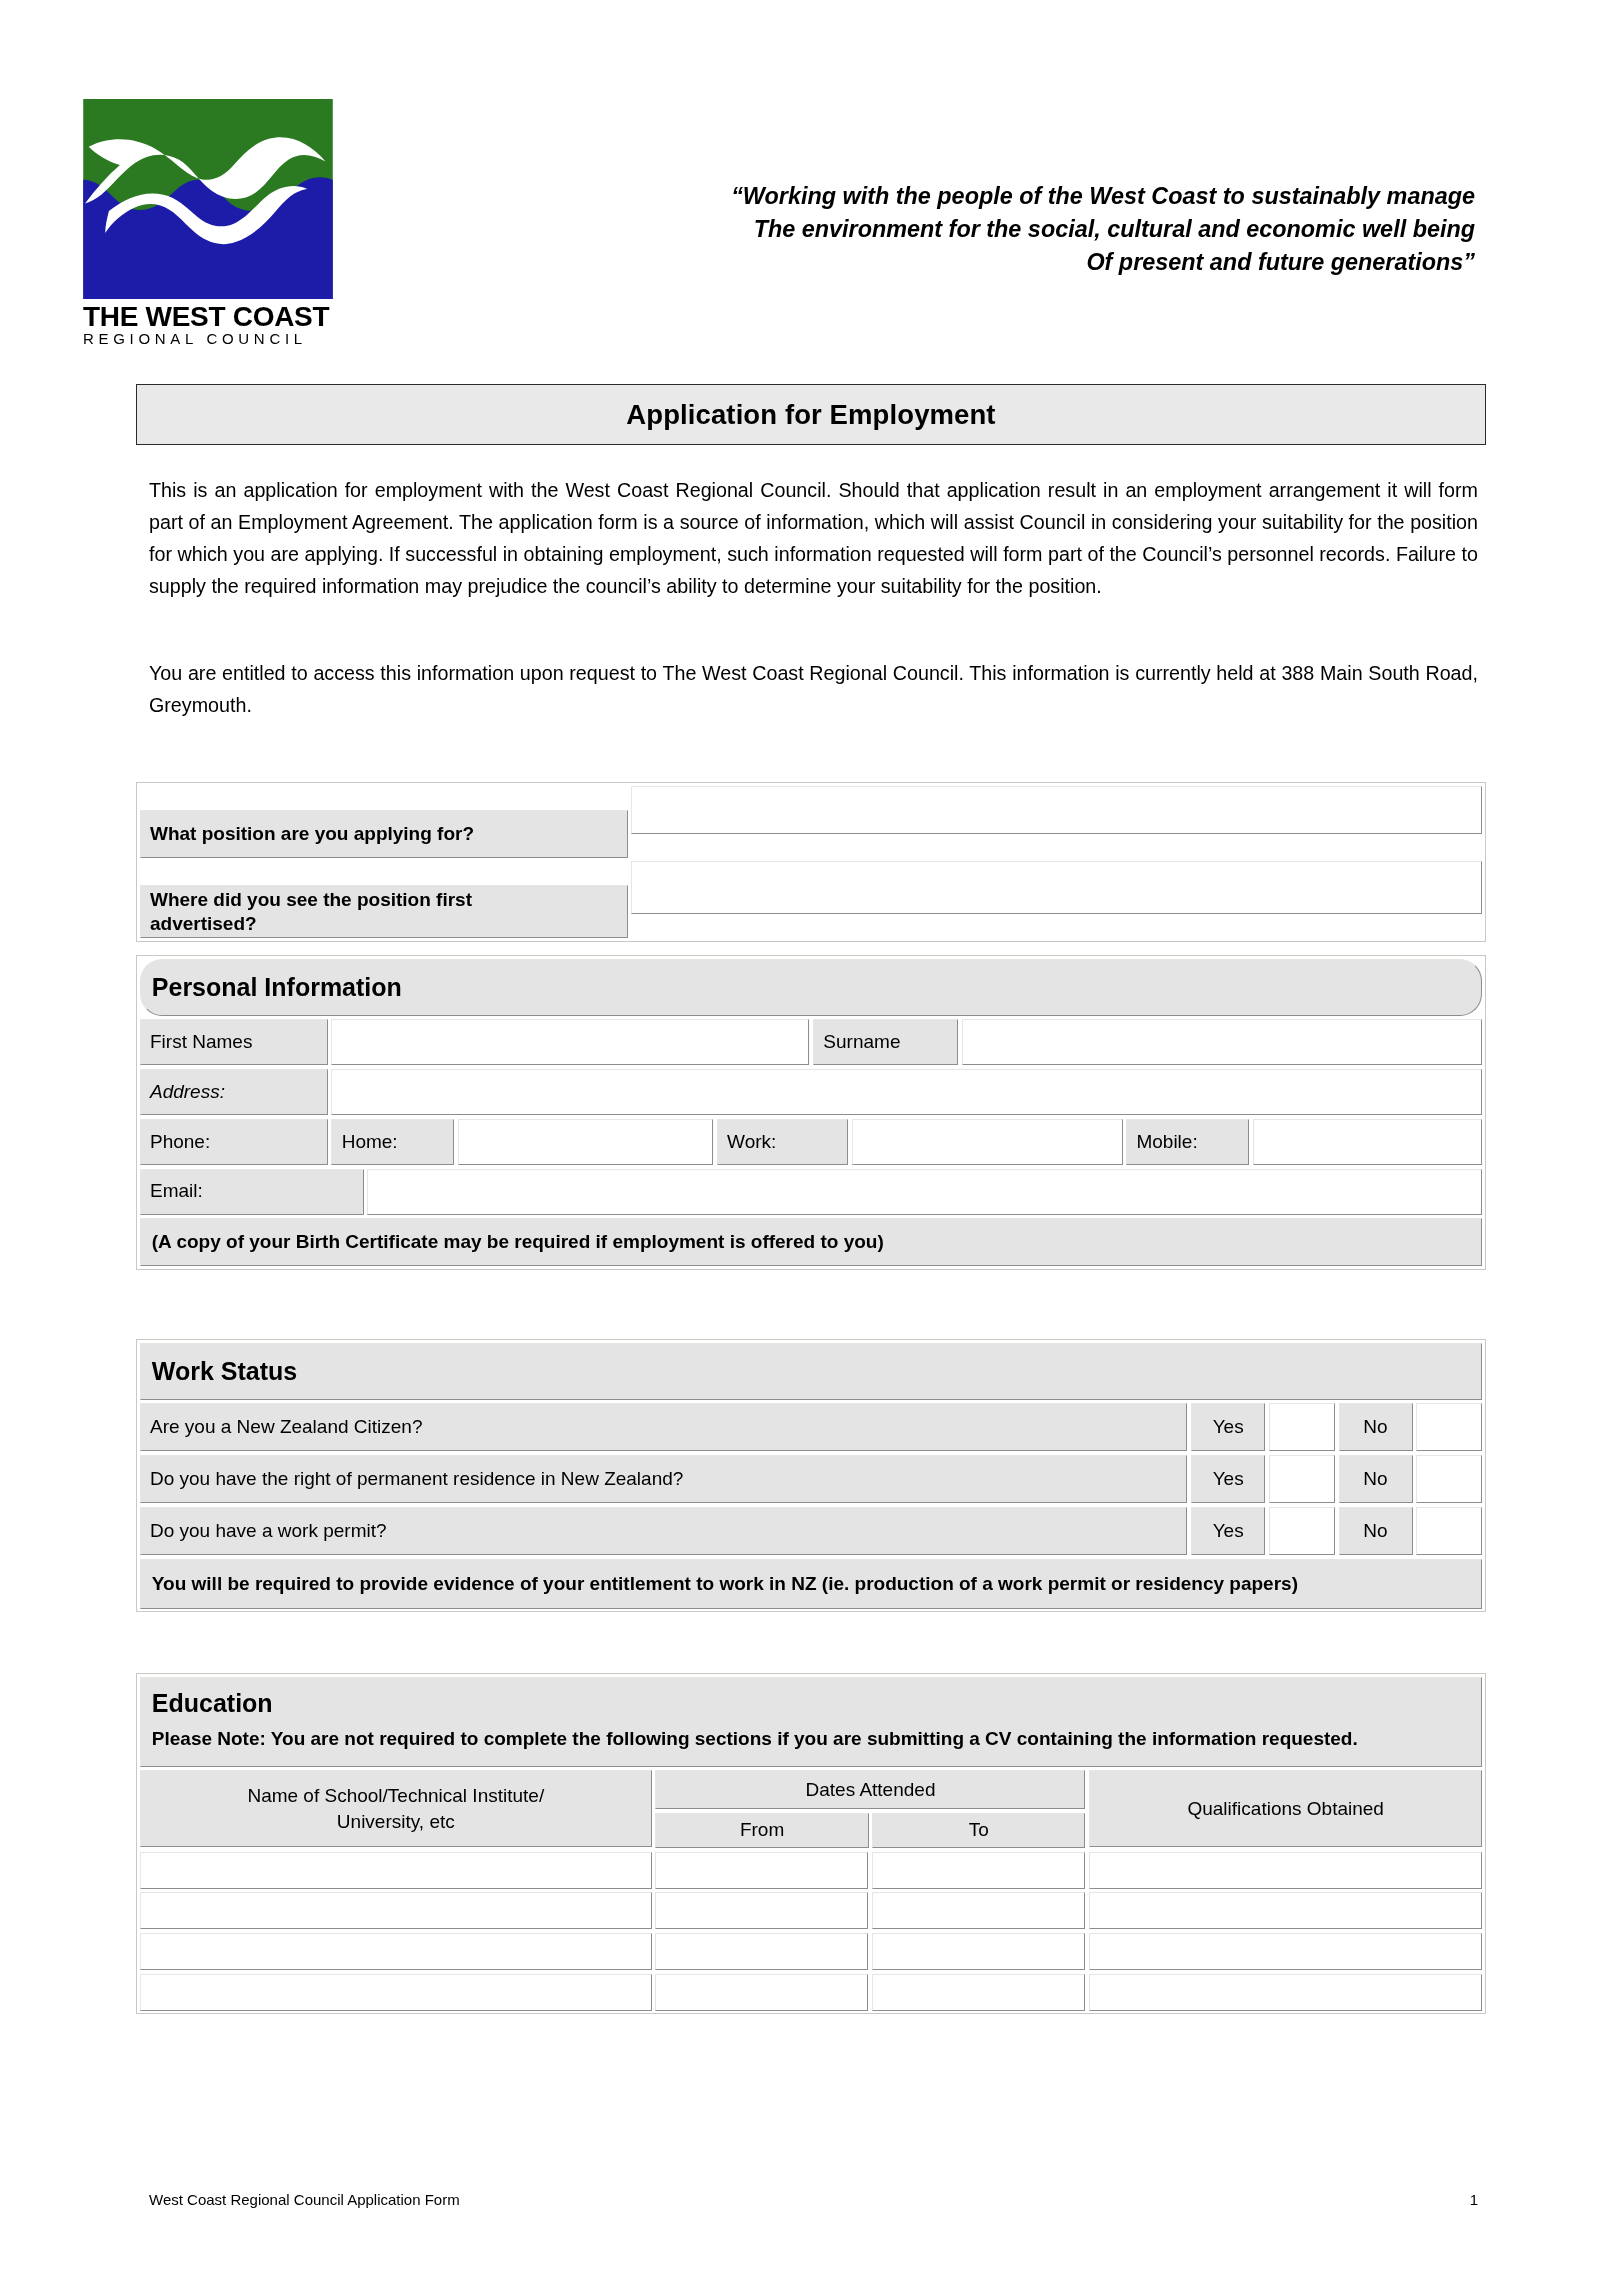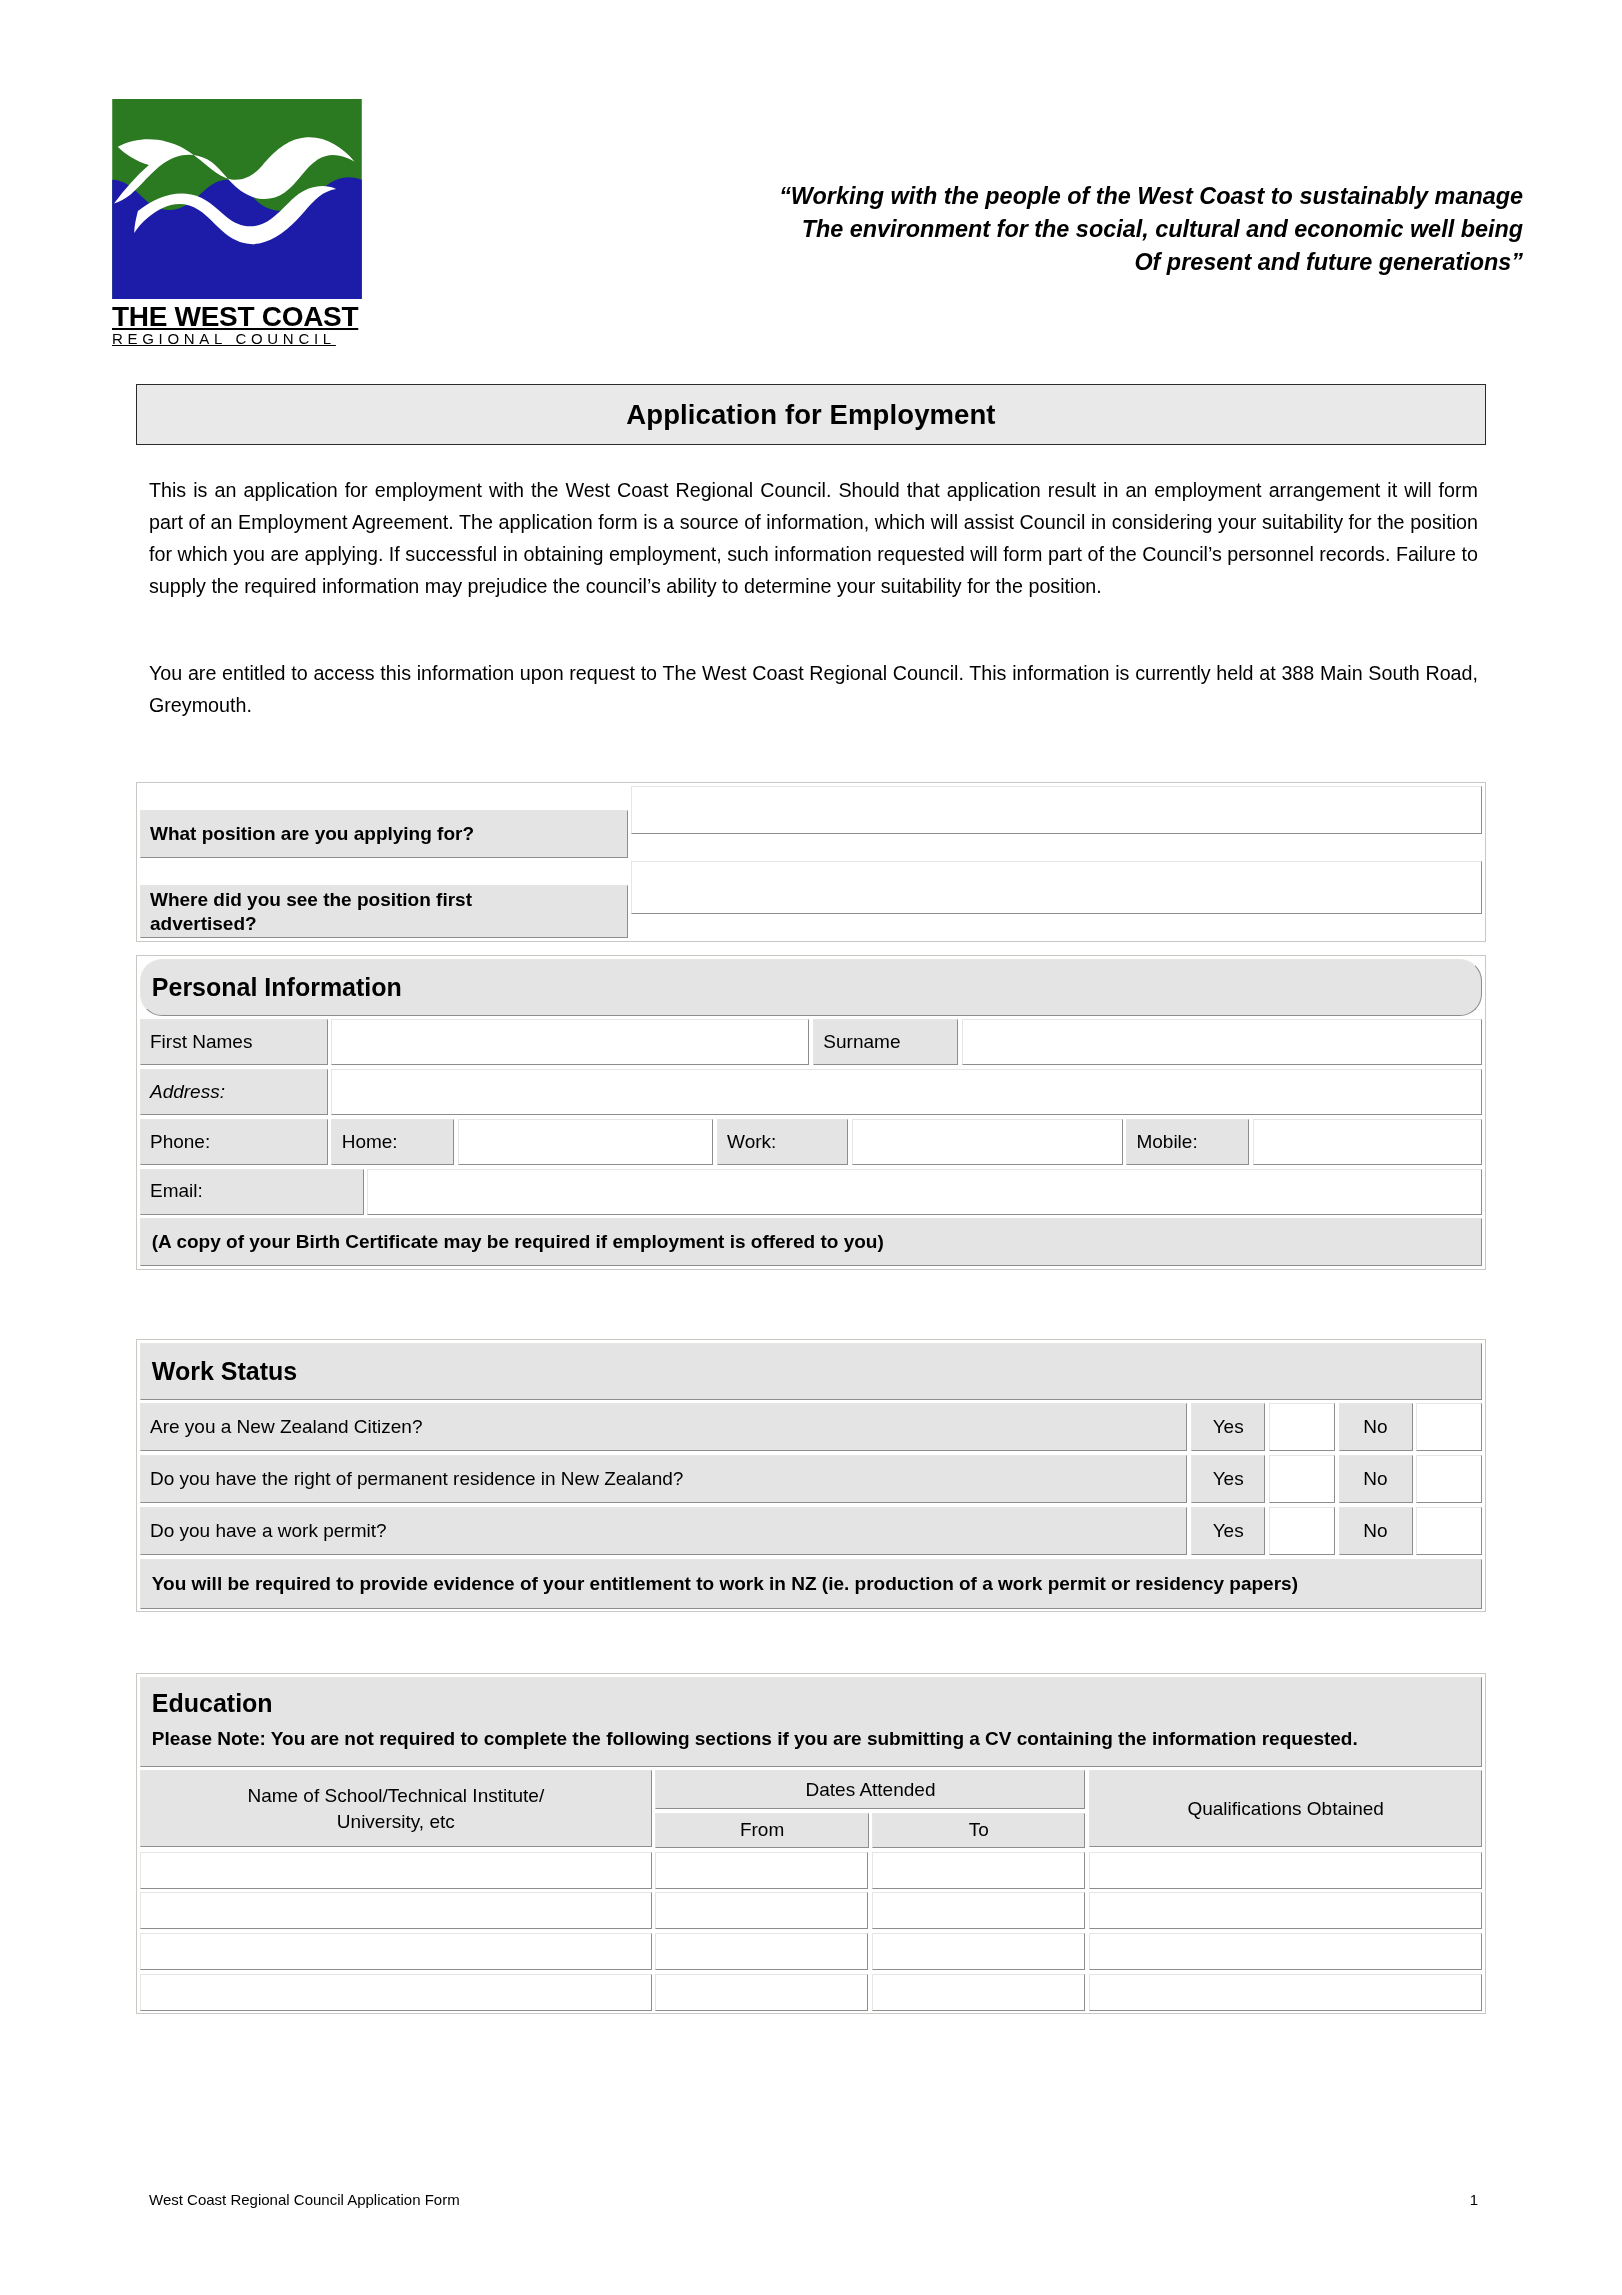--- a/index.html
+++ b/index.html
@@ -26,24 +26,23 @@
 
   
   .header {
     position: absolute;
     left: 0; top: 0;
     width: 1623px;
     height: 367px;
   }
   .logo-block {
     position: absolute;
-    left: 112px;
+    left: 83px;
     top: 99px;
     width: 250px;
-    text-decoration: underline;
   }
   .logo-mark {
     width: 250px;
     height: 200px;
     display: block;
   }
   .logo-text {
     width: 250px;
     margin-top: 3.7px;
   }
@@ -61,21 +60,21 @@
     font-weight: normal;
     font-size: 15px;
     letter-spacing: 4.7px;
     line-height: 1.05;
     color: #000;
     white-space: nowrap;
   }
 
   .tagline {
     position: absolute;
-    left: 577px;
+    left: 529px;
     top: 180px;
     width: 946px;
     text-align: right;
     font-family: "Liberation Sans", sans-serif;
     font-weight: bold;
     font-style: italic;
     font-size: 23.4px;
     line-height: 1.42;
     color: #000;
   }

